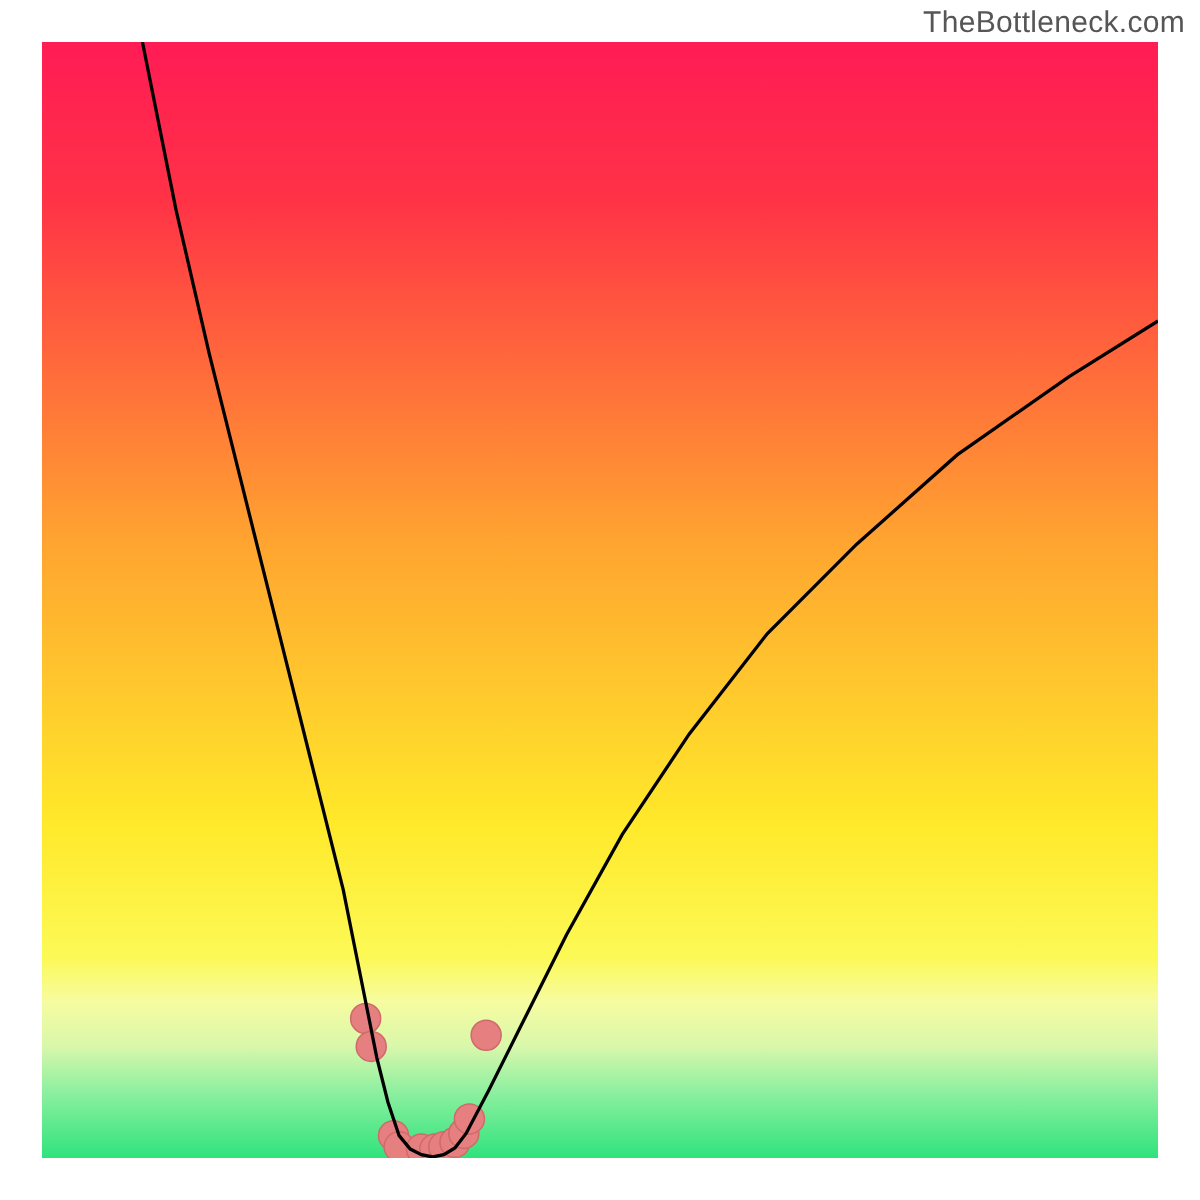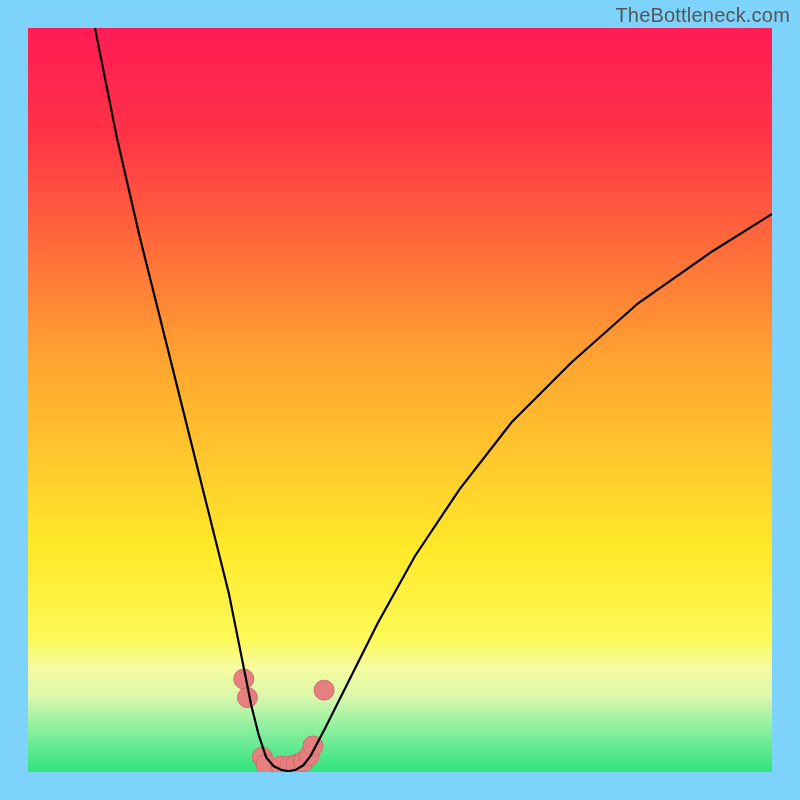--- a/index.html
+++ b/index.html
@@ -9,21 +9,21 @@
     height: 800px;
     background: #000;
     overflow: hidden;
   }
   .frame {
     position: absolute;
     left: 0;
     top: 0;
     width: 800px;
     height: 800px;
-    background: #7dd3fc;
+    background: #ffffff;
   }
   .plot {
     position: absolute;
     left: 28px;
     top: 28px;
     width: 744px;
     height: 744px;
     overflow: hidden;
   }
   .watermark {

